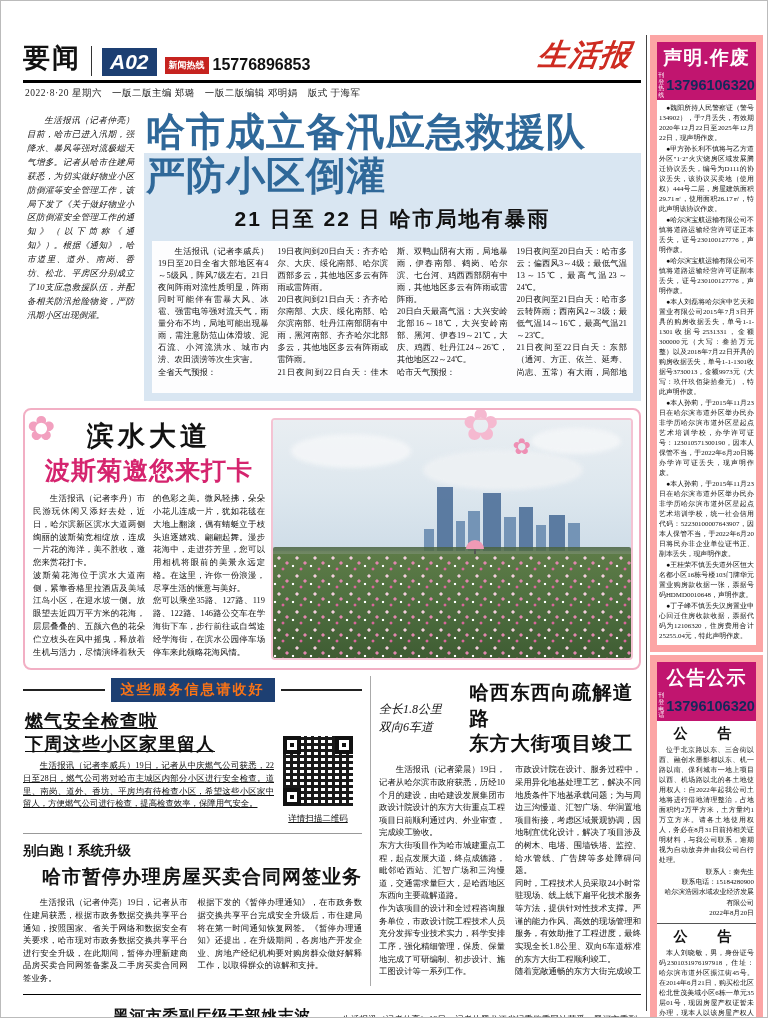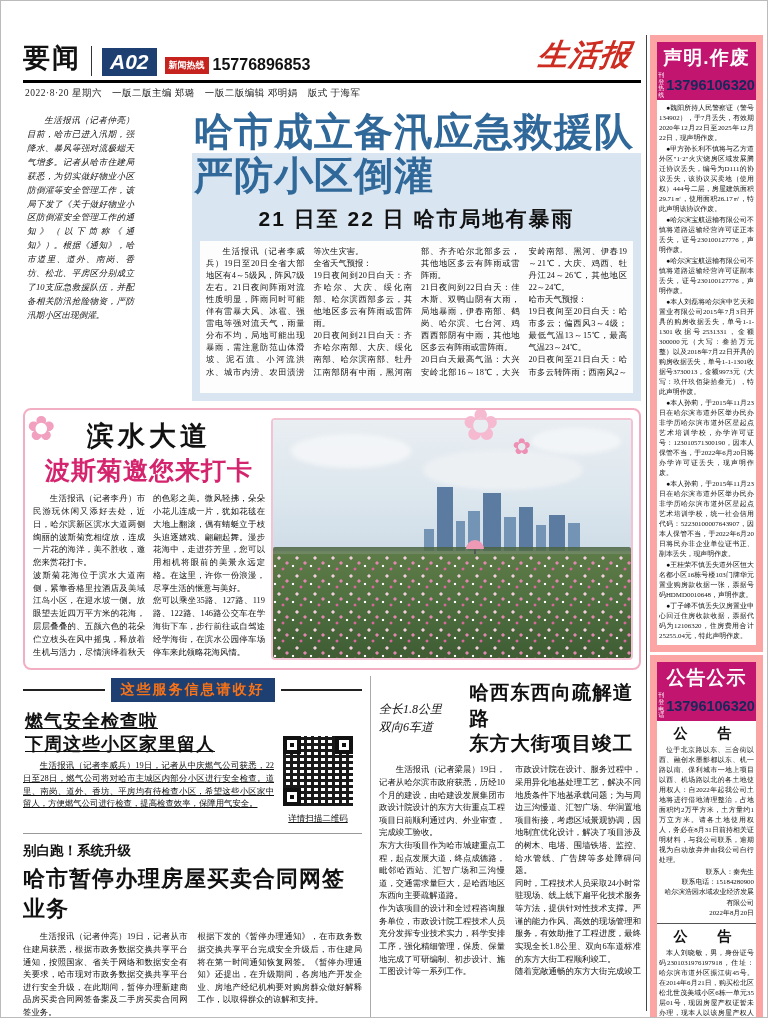--- a/index.html
+++ b/index.html
@@ -26,21 +26,21 @@
     transform:skewX(-8deg); font-family:"DejaVu Serif",serif; letter-spacing:1px; padding-right:10px;}
   .hdr-rule{ border-top:3px solid #000; }
   .hdr-date{ font-size:9.5px; padding:4px 0 6px 2px; color:#222; letter-spacing:.5px;}
 
   
   .art1{ display:flex; gap:8px; }
   .art1-left{ width:113px; background:#fff; font-size:8.6px; line-height:1.62;
     text-align:justify; padding:8px 2px 0 4px; z-index:2; }
   .art1-left p{ text-indent:2em; }
   .lead{ font-style:italic; }
-  .art1-right{ flex:1; min-width:0;margin-left:48px;}
+  .art1-right{ flex:1; min-width:0;}
   .art1-headline{ position:relative; z-index:1; color:#2f6899; font-weight:900;
     font-family:"Liberation Sans",sans-serif; font-size:39px; line-height:1.12;
     letter-spacing:1px; padding:4px 0 0 2px;}
   .blue-panel{ background:#d9e6f2; margin-top:-44px; padding:50px 8px 8px 8px; }
   .art1-subhead{ text-align:center; font-weight:bold; font-size:21px;
     font-family:"Liberation Sans",sans-serif; letter-spacing:2px; padding:2px 0 8px;}
   .weather{ background:#fdfdfe; column-count:4; column-gap:9px; font-size:8.3px;
     line-height:1.45; text-align:justify; height:152px; overflow:hidden;
     padding:5px 6px; white-space:pre-line; text-indent:2em;}
 
@@ -101,22 +101,22 @@
   .qr-wrap{ width:88px; text-align:center; padding-top:26px;}
   .qr{ width:74px; height:74px; margin:0 auto; position:relative; border:2px solid #fff; background:
     repeating-linear-gradient(0deg,#1a1a1a 0 3px,transparent 3px 6px),
     repeating-linear-gradient(90deg,#1a1a1a 0 3px,#fff 3px 7px);}
   .qr .fp{ position:absolute; width:18px; height:18px; background:#fff; border:4px solid #111;
     box-shadow:inset 0 0 0 3px #fff, inset 0 0 0 8px #111;}
   .fp1{ left:0; top:0;} .fp2{ right:0; top:0;} .fp3{ left:0; bottom:0;}
   .qr-cap{ font-size:8.5px; margin-top:5px;}
   .divider{ border-top:1px solid #999; margin:8px 0 6px;}
   .kicker{ font-size:13.5px; font-weight:bold; font-family:"Liberation Sans",sans-serif; padding:2px 0;}
-  .sign-headline{ font-size:22px; font-weight:900; font-family:"Liberation Sans",sans-serif;
-    letter-spacing:1px; padding:2px 0 7px;}
+  .sign-headline{ font-size:19px; font-weight:900; font-family:"Liberation Sans",sans-serif;
+    letter-spacing:1px; padding:2px 0 7px;text-align:right;}
   .twocol{ column-count:2; column-gap:10px; font-size:8.4px; line-height:1.5;
     text-align:justify; white-space:pre-line; text-indent:2em;}
   .road-top{ display:flex; gap:10px; align-items:center; padding:4px 0 8px;}
   .road-kicker{ font-size:12px; line-height:1.5; white-space:pre-line; width:86px;font-style:italic;}
   .road-headline{ font-size:19.5px; font-weight:900; font-family:"Liberation Sans",sans-serif;
     line-height:1.3; letter-spacing:1px; white-space:pre-line;}
   .road-body{ height:218px; overflow:hidden;}
 
   
   .strip{ border-top:1px solid #000; border-bottom:2px solid #000; margin-top:8px;

